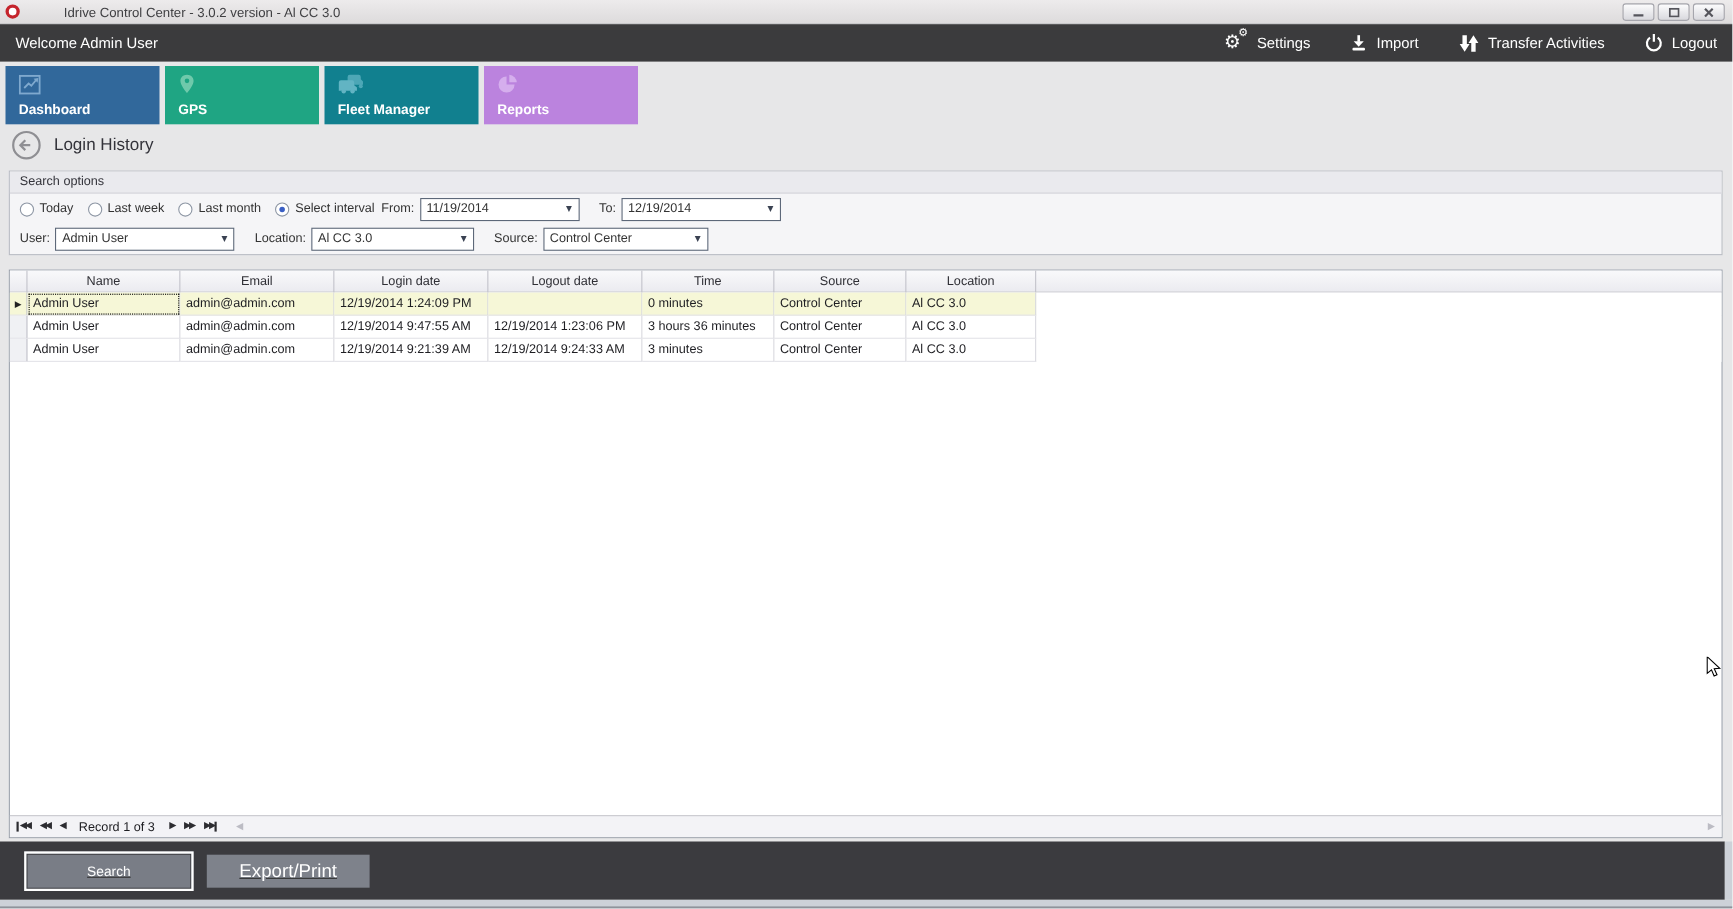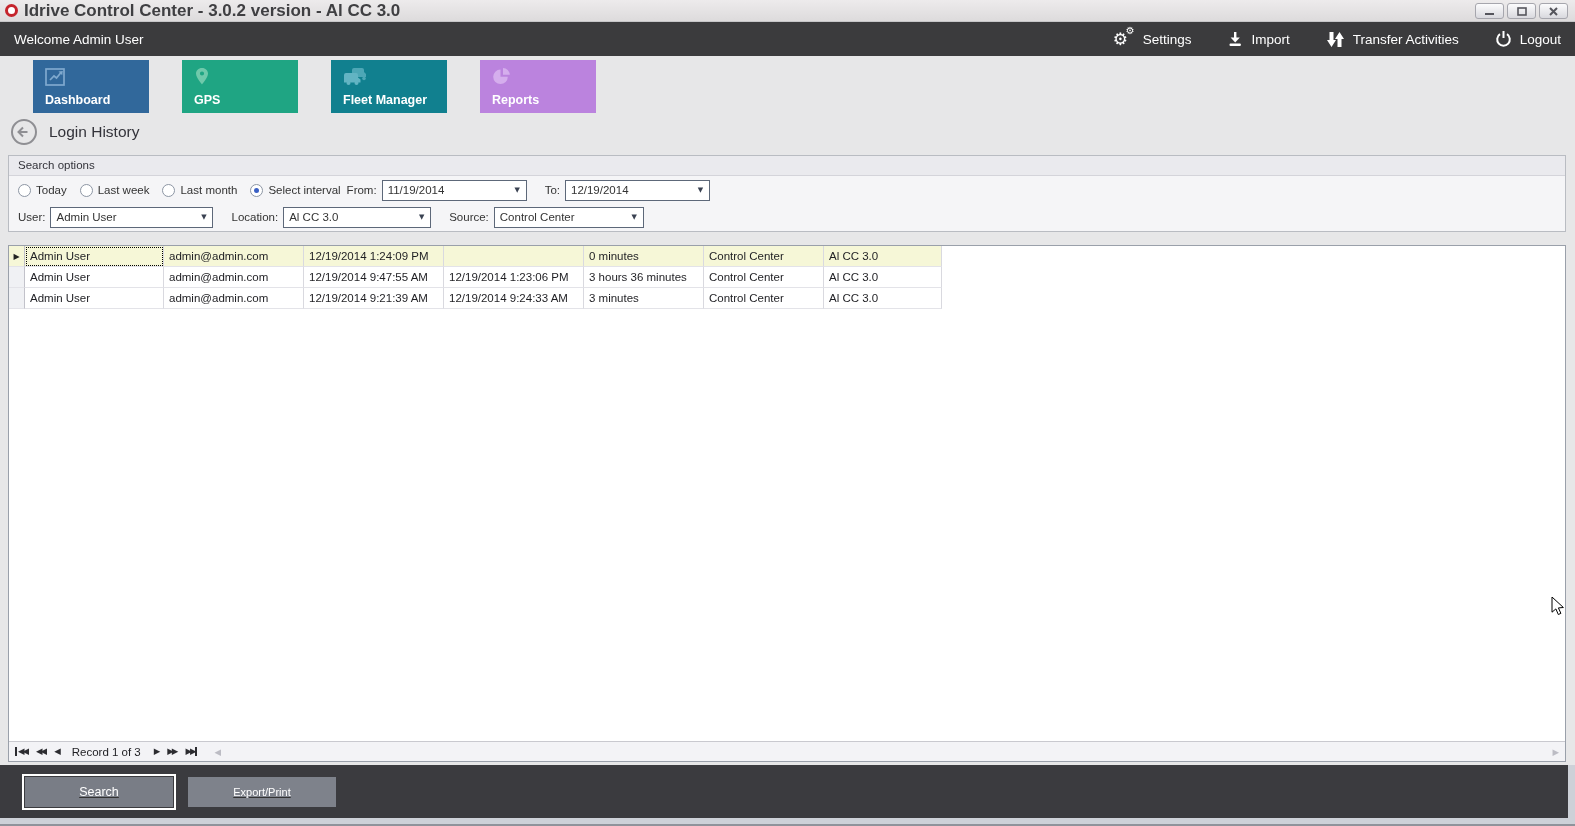--- a/index.html
+++ b/index.html
@@ -11,21 +11,21 @@
     color: #333;
   }
   
   .titlebar {
     position: absolute; top:0; left:0; width:1575px; height:22px;
     background: linear-gradient(#edebec, #dddbdc);
     border-bottom: 1px solid #c6c6c8;
     display:flex; align-items:center; padding-left:5px;
   }
   .appicon { width:13px; height:13px; border:3px solid #c5242c; border-radius:50%; background:#fff; margin-right:6px; flex:none; }
-  .titletext { font-size:17px; font-weight:bold; color:#3f3f42; }
+  .titletext { font-size:12px; font-weight:normal; color:#3f3f42;margin-left:34px; }
   .winbtns { position:absolute; right:7px; top:3px; display:flex; gap:3px; }
   .winbtn {
     width:29px; height:16px; border:1px solid #a6a6ad; border-radius:3px;
     background: linear-gradient(#fcfcfd,#d9d9de);
     display:flex; align-items:center; justify-content:center;
   }
   .winbtn svg { display:block; }
   
   .welcomebar {
     position:absolute; top:22px; left:0; width:1575px; height:34px;
@@ -34,21 +34,21 @@
     font-size:13.5px;
   }
   .actions { margin-left:auto; display:flex; align-items:center; gap:36px; }
   .action { display:flex; align-items:center; gap:8px; cursor:default; }
   .action .lbl { font-size:13.5px; color:#fff; }
   .gearwrap { position:relative; width:22px; height:20px; }
   .gearbig { font-family:"DejaVu Sans",sans-serif; font-size:17px; color:#fff; position:absolute; left:0; top:0px; line-height:20px;}
   .gearsmall { font-family:"DejaVu Sans",sans-serif; font-size:10px; color:#fff; position:absolute; right:0; top:-3px; line-height:10px;}
   
   .tiles { position:absolute; top:60px; left:5px; display:flex; gap:5px; }
-  .tile { width:116px; height:53px; position:relative;margin-left:28px; }
+  .tile { width:140px; height:53px; position:relative; }
   .tile .tlabel { position:absolute; left:12px; bottom:6px; color:#fff; font-weight:bold; font-size:12.5px; }
   .tile .ticon { position:absolute; left:12px; top:7px; }
   .tile-dashboard { background:#31689b; }
   .tile-events { background:#d2692c; }
   .tile-dvr { background:#2d2d30; }
   .tile-gps { background:#1fa583; }
   .tile-fleet { background:#11808f; }
   .tile-reports { background:#bb83de; }
   
   .pageheader { position:absolute; top:117px; left:10px; display:flex; align-items:center; gap:11px; height:30px; }
@@ -119,21 +119,21 @@
   .bottombar {
     position:absolute; top:765px; left:0; width:1568px; height:53px;
     background:#3b3b3f; display:flex; align-items:center; padding-left:22px;text-decoration:underline;
   }
   .btn-search {
     width:154px; height:36px; background:#797d86; color:#fff; font-size:12.5px;
     border:2px solid #ffffff; box-shadow: inset 0 0 0 1px #3b3b3f;
     display:flex; align-items:center; justify-content:center;
   }
   .btn-export {
-    width:148px; height:30px; background:#7e828b; color:#fff; font-size:11px;
+    width:148px; height:30px; background:#7e828b; color:#fff; font-size:17px;
     margin-left:12px; display:flex; align-items:center; justify-content:center;
   }
   .bottomstrip { position:absolute; top:818px; left:0; width:1575px; height:8px; background:#cdd1d8; border-bottom:2px solid #8f939b; }
   .rightgap { position:absolute; top:765px; left:1568px; width:7px; height:53px; background:#cdd1d8; }
   
   .cursor { position:absolute; top:597px; left:1551px; }
 </style>
 </head>
 <body>
 
@@ -281,20 +281,31 @@
     </div>
     <span class="flabel">Source:</span>
     <div class="combo w150">
       <span class="cval">Control Center</span>
       <span class="carr">▼</span>
     </div>
   </div>
 </div>
 
 <div class="tablebox">
+  <div class="thead">
+    <div class="th w-sel"></div>
+    <div class="th w-name">Name</div>
+    <div class="th w-email">Email</div>
+    <div class="th w-login">Login date</div>
+    <div class="th w-logout">Logout date</div>
+    <div class="th w-time">Time</div>
+    <div class="th w-source">Source</div>
+    <div class="th w-loc">Location</div>
+    <div class="th th-fill"></div>
+  </div>
 
   <div class="trow selected">
     <div class="sel w-sel">▶</div>
     <div class="c w-name focuscell">Admin User</div>
     <div class="c w-email">admin@admin.com</div>
     <div class="c w-login">12/19/2014 1:24:09 PM</div>
     <div class="c w-logout"></div>
     <div class="c w-time">0 minutes</div>
     <div class="c w-source">Control Center</div>
     <div class="c w-loc">Al CC 3.0</div>

